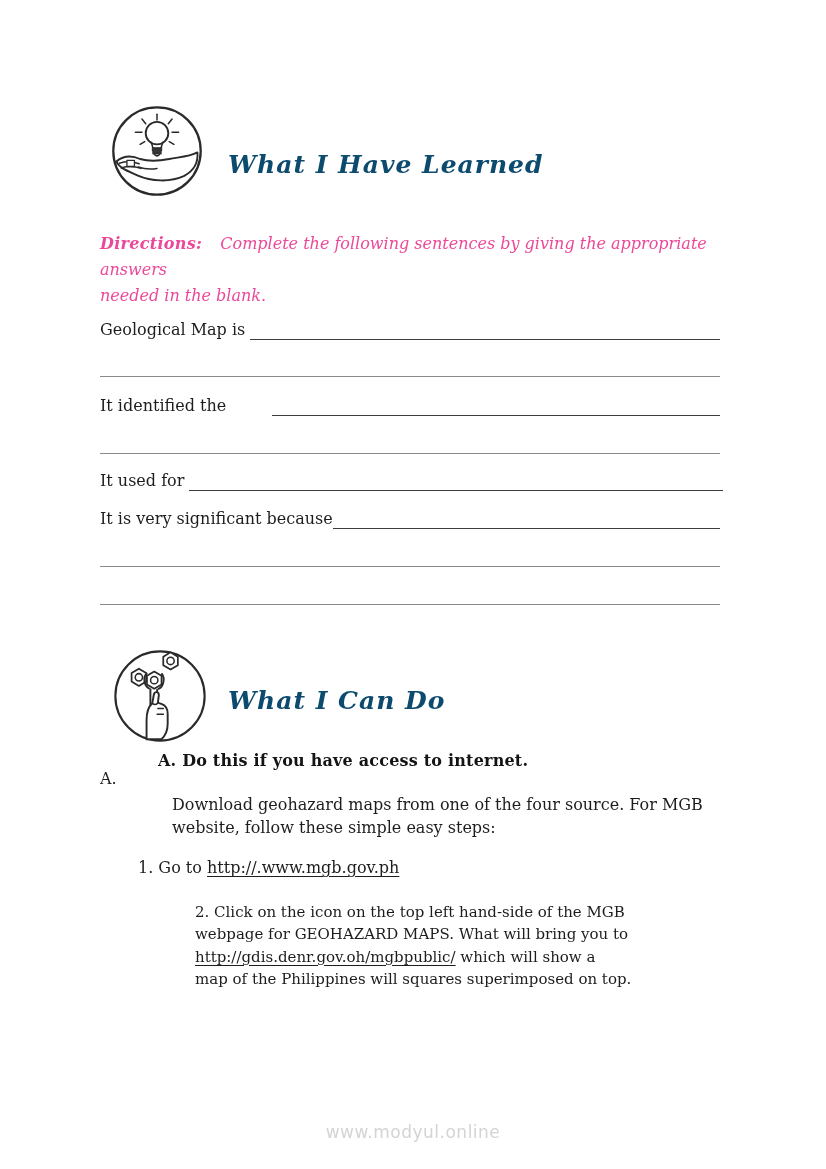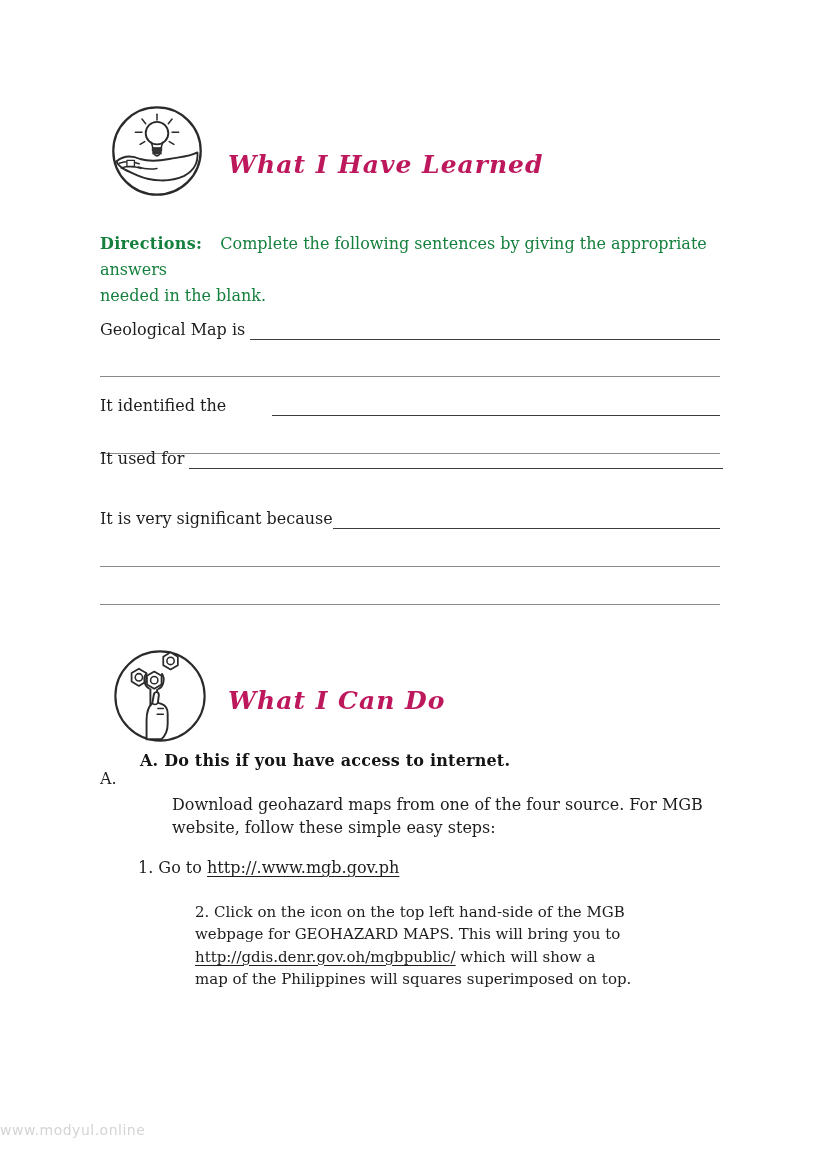--- a/index.html
+++ b/index.html
@@ -10,49 +10,49 @@
     font-family:"DejaVu Serif","Liberation Serif",serif;
     color:#1d1d1d;
     overflow:hidden;
   }
   .section-header-icon{position:absolute;}
   .section-title{
     position:absolute;
     font-family:"DejaVu Serif","Liberation Serif",serif;
     font-weight:bold;font-style:italic;
     font-size:25px;letter-spacing:1px;
-    color:#be185d;margin:0;line-height:30px;
+    color:#0c4a6e;margin:0;line-height:30px;
   }
-  .body-text{font-size:16px;line-height:26px;color:#15803d;}
+  .body-text{font-size:16px;line-height:26px;color:#ec4899;font-style:italic;}
   .directions{position:absolute;left:100px;top:231px;width:628px;}
   .directions .dir-label{font-weight:bold;letter-spacing:.3px;}
   .directions .dir-text{margin-left:18px;}
   .fill-row{
     position:absolute;left:100px;width:620px;height:20px;
     display:flex;align-items:flex-end;
     font-size:16px;
     margin-top:8px;
   }
   .fill-row .lbl{white-space:pre;line-height:20px;}
   .fill-row .fill{flex:1;height:18px;border-bottom:1.5px solid #3c3c3c;}
   .fill-row .fill.full{border-bottom:1.5px solid #8a8a8a;}
   .bold-heading{
-    position:absolute;left:140px;top:751px;
+    position:absolute;left:158px;top:751px;
     font-size:16px;font-weight:bold;letter-spacing:.2px;color:#141414;
   }
   .label-a{position:absolute;left:100px;top:769px;font-size:16px;}
   .intro-para{position:absolute;left:150px;top:793px;width:560px;font-size:16px;line-height:23px;margin-left:22px;}
   .step1{position:absolute;left:138px;top:858px;font-size:16px;}
   .step2{position:absolute;left:195px;top:901px;width:480px;font-size:15px;line-height:22.4px;}
   .doc-link{color:#1d1d1d;text-decoration:underline;text-underline-offset:3px;}
   .watermark{
     position:absolute;left:0;top:1122px;width:826px;
-    text-align:left;
+    text-align:center;
     font-family:"DejaVu Sans","Liberation Sans",sans-serif;
-    font-size:14px;letter-spacing:.5px;
+    font-size:17px;letter-spacing:.5px;
     color:#d4d4d4;
   }
   svg .ln{fill:none;stroke:#2a2a2a;stroke-width:2;stroke-linecap:round;stroke-linejoin:round;}
   svg .thin{fill:none;stroke:#2a2a2a;stroke-width:1.6;stroke-linecap:round;}
   svg .wh{fill:#ffffff;stroke:#2a2a2a;stroke-width:2;stroke-linejoin:round;}
   svg .dk{fill:#333333;stroke:#2a2a2a;stroke-width:1;}
 </style>
 </head>
 <body>
 
@@ -99,21 +99,21 @@
   <div class="fill-row" style="top:349px;">
     <span class="fill full"></span>
   </div>
   <div class="fill-row" style="top:388px;gap:41px;">
     <span class="lbl">It identified the </span>
     <span class="fill"></span>
   </div>
   <div class="fill-row" style="top:426px;">
     <span class="fill full"></span>
   </div>
-  <div class="fill-row" style="top:441px;width:623px;text-align:center;">
+  <div class="fill-row" style="top:463px;width:623px;text-align:center;">
     <span class="lbl">It used for </span>
     <span class="fill"></span>
   </div>
   <div class="fill-row" style="top:501px;">
     <span class="lbl">It is very significant because</span>
     <span class="fill"></span>
   </div>
   <div class="fill-row" style="top:539px;">
     <span class="fill full"></span>
   </div>
@@ -152,21 +152,21 @@
     <div>Download geohazard maps from one of the four source. For MGB</div>
     <div>website, follow these simple easy steps:</div>
   </div>
 
   <div class="step1">
     <span style="white-space:pre">1. Go to </span><span class="doc-link">http://.www.mgb.gov.ph</span>
   </div>
 
   <div class="step2">
     <div>2. Click on the icon on the top left hand-side of the MGB</div>
-    <div>webpage for GEOHAZARD MAPS. This will bring you to</div>
+    <div>webpage for GEOHAZARD MAPS. What will bring you to</div>
     <div>
       <span class="doc-link">http://gdis.denr.gov.oh/mgbpublic/</span><span style="white-space:pre"> which will show a</span>
     </div>
     <div>map of the Philippines will squares superimposed on top.</div>
   </div>
 
   <div class="watermark">www.modyul.online</div>
 
 </div>
 

